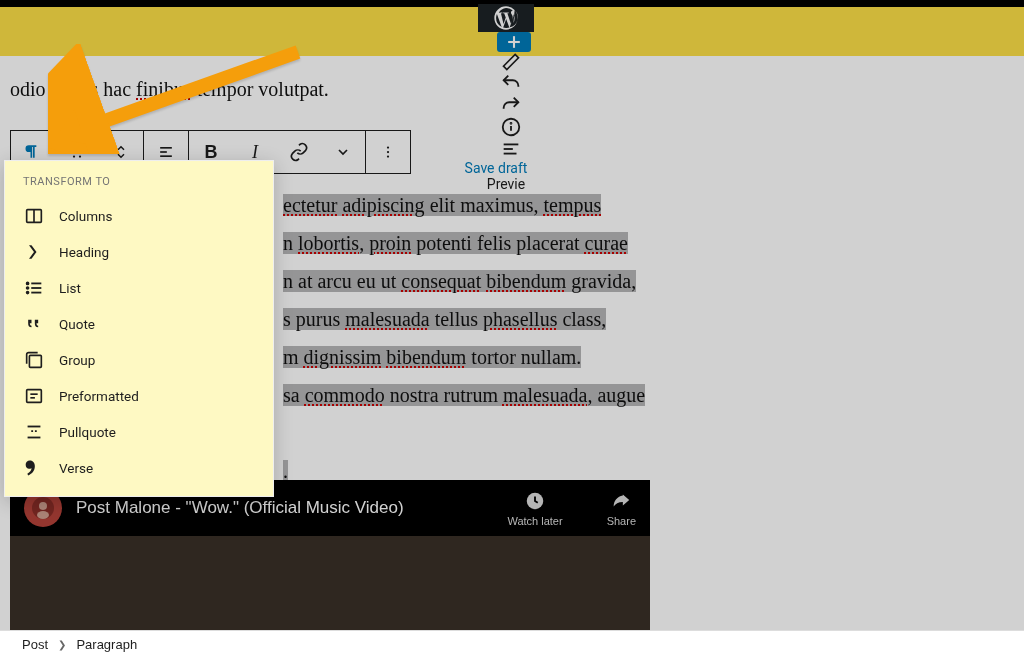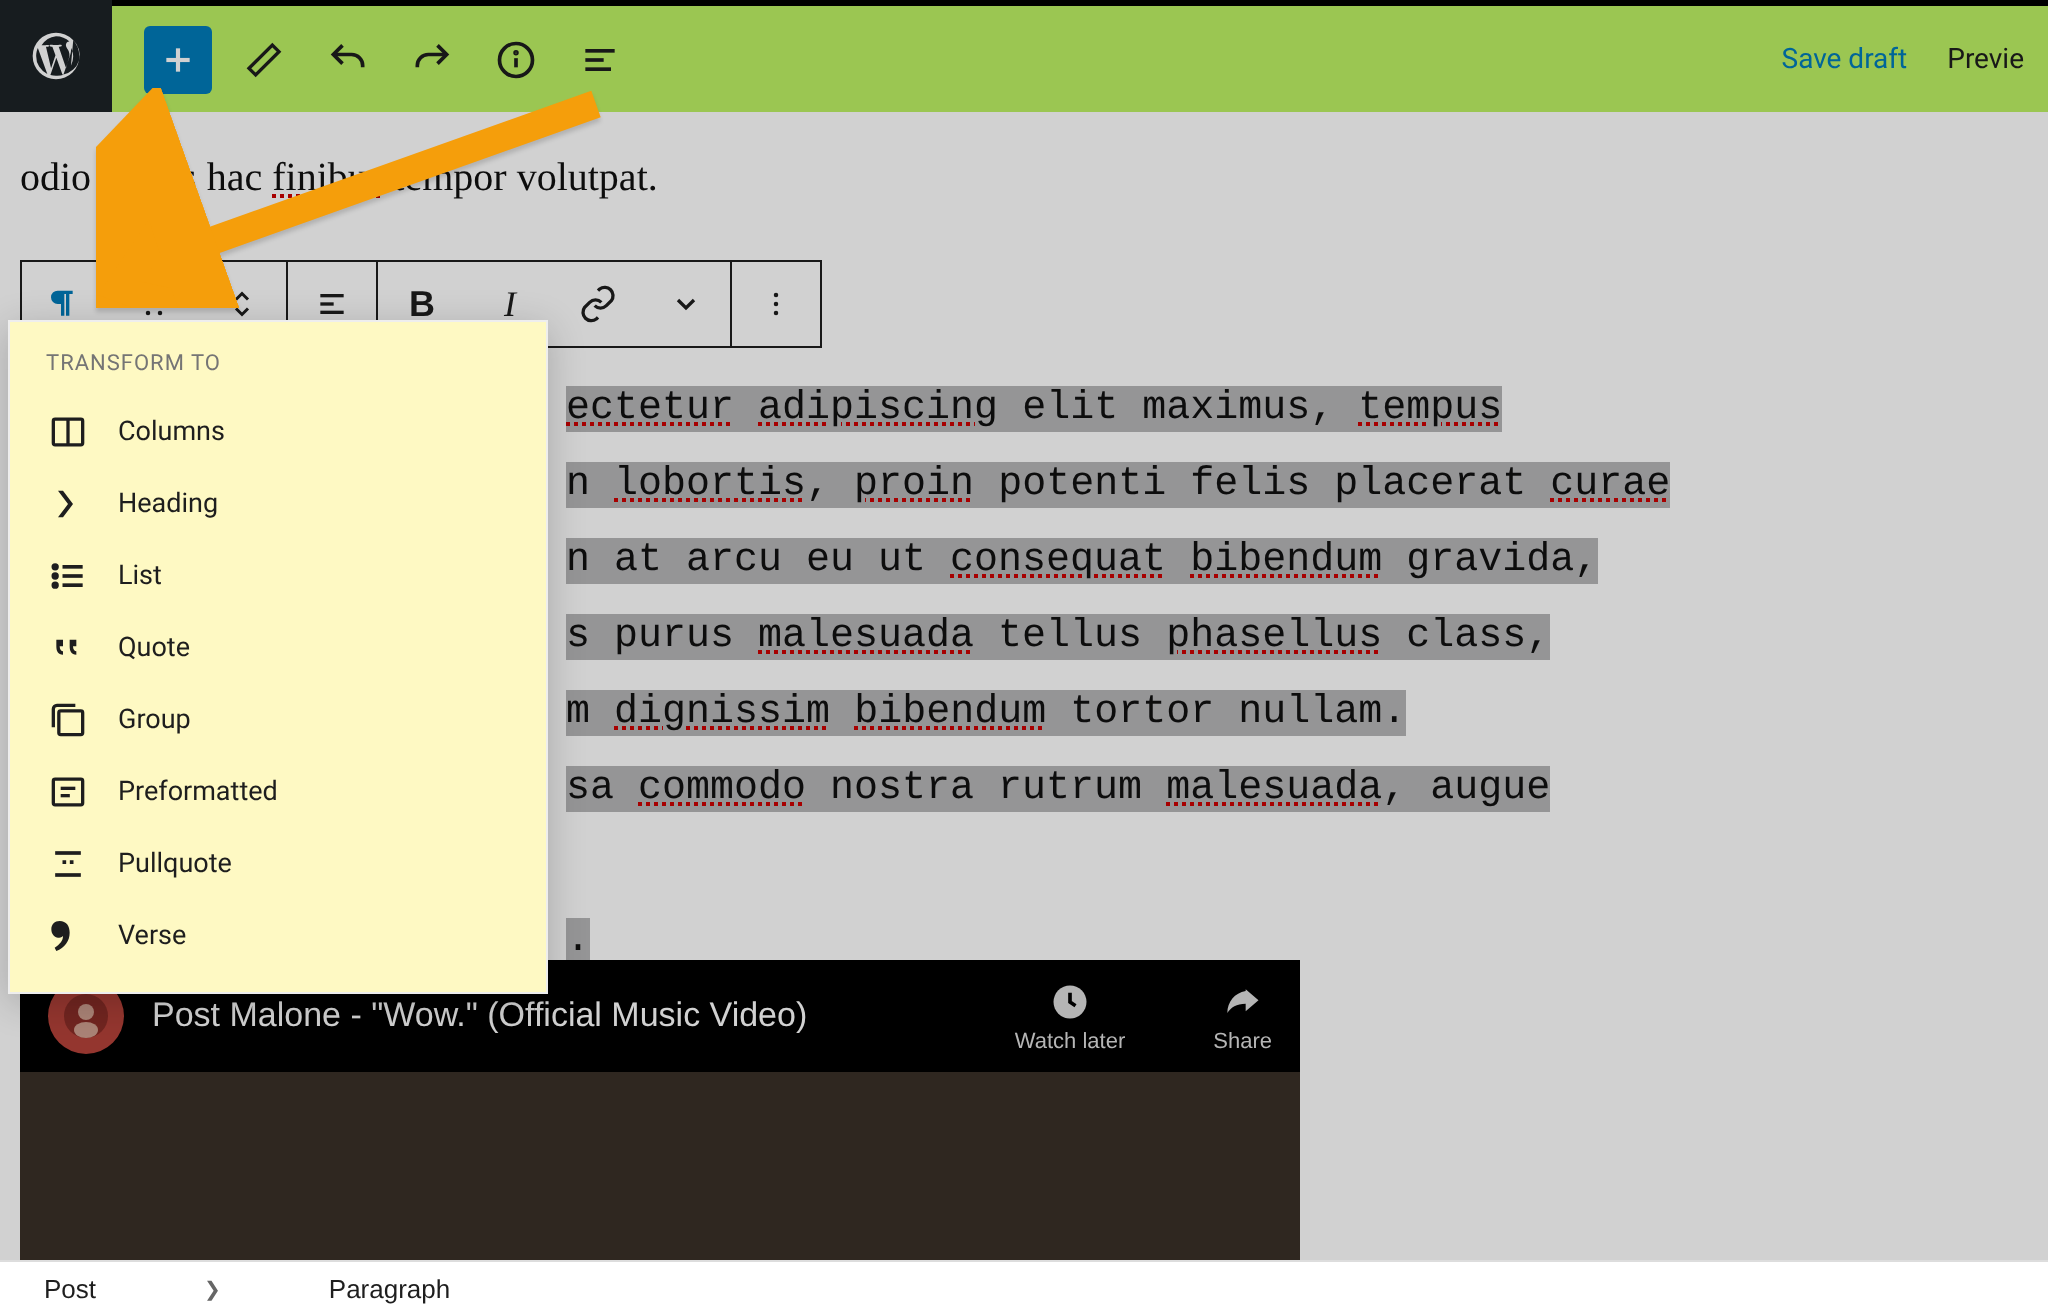--- a/index.html
+++ b/index.html
@@ -1,18 +1,18 @@
 <!DOCTYPE html>
 <html><head>
 <meta charset="utf-8">
 <style>
   * { box-sizing: border-box; margin: 0; padding: 0; }
   html, body { width: 1024px; height: 658px; font-family: -apple-system, BlinkMacSystemFont, "Segoe UI", Roboto, sans-serif; overflow: hidden; }
   .overlay { position: absolute; inset: 0; background: rgba(0,0,0,0.18); pointer-events: none; z-index: 50; }
-  .topbar { height: 56px; display: flex; align-items: center; padding: 0 12px 0 0; background: #bef264; border-top: 3px solid #000000; }
+  .topbar { height: 56px; display: flex; align-items: center; padding: 0 12px 0 0; background: #fde047; border-top: 7px solid #000000; flex-direction: column; }
   .wp-logo { width: 56px; height: 56px; background: #1d2327; display:flex; align-items:center; justify-content:center; color:#fff; font-size: 24px; margin-top:-3px;}
   .wp-logo svg { width:28px; height:28px; fill:#fff; }
   .addbtn { width:34px;height:34px;border-radius:3px;background:#007cba;color:#fff;display:flex;align-items:center;justify-content:center;font-size:24px;margin-left:16px;}
   .tb-icon { width:32px;height:32px;display:flex;align-items:center;justify-content:center;color:#1e1e1e;margin-left:10px;}
   .spacer { flex:1; }
   .save-draft { color:#007cba; font-size:14px; margin-right:20px; cursor:pointer;}
   .preview { color:#1e1e1e; font-size:14px; margin-right:0; }
   .content { position:relative; padding: 14px 10px 0 10px; font-family: Georgia, 'Times New Roman', serif; font-size:20px; color:#111; line-height:1.9; }
   .intro { margin-bottom: 22px; }
   .intro span { text-decoration: underline dotted #c00; text-underline-offset:2px;}
@@ -28,28 +28,28 @@
     border:1px solid #eee;
   }
   .dd-title { font-size:11px; color:#757575; letter-spacing:0.5px; padding:0 18px 10px 18px; text-transform:uppercase;}
   .dd-item { display:flex; align-items:center; gap:14px; padding:7px 18px; font-size:13.5px; color:#1e1e1e; cursor:pointer;}
   .dd-icon { width:22px; height:22px; display:flex; align-items:center; justify-content:center; color:#1e1e1e; }
   .para-highlight {
     background:#b6b6b8;
     box-decoration-break:clone;
     -webkit-box-decoration-break:clone;
   }
-  .para { margin-top:2px;font-family:Liberation Mono, monospace; }
+  .para { margin-top:2px; }
   .ud { text-decoration: underline dotted #c00; text-underline-offset:2px;}
   .video { position:absolute; left:10px; top:480px; width:640px; height:160px; background:#3a3028; }
   .video-top { height:56px; background:#000; display:flex; align-items:center; color:#fff; font-size:17px; padding:0 14px; gap:14px; font-family:Arial,sans-serif;}
   .vavatar { width:38px;height:38px;border-radius:50%;background:#b5423a; display:flex;align-items:center;justify-content:center;}
   .vbtns { margin-left:auto; display:flex; gap:44px; }
   .vbtn { display:flex; flex-direction:column; align-items:center; font-size:11px; gap:3px; color:#ddd;}
-  .breadcrumb { position:absolute; left:0; bottom:0; width:100%; height:28px; background:#fff; border-top:1px solid #ddd; display:flex; align-items:center; padding:0 22px; font-size:13px; color:#1e1e1e; z-index:70; font-family:-apple-system,sans-serif;gap:44px;}
+  .breadcrumb { position:absolute; left:0; bottom:0; width:100%; height:28px; background:#fff; border-top:1px solid #ddd; display:flex; align-items:center; padding:0 22px; font-size:13px; color:#1e1e1e; z-index:70; font-family:-apple-system,sans-serif;}
   .bc-sep { margin:0 10px; color:#666; font-size:10px;}
   .arrow {
     position:absolute; left:48px; top:44px; z-index:80; pointer-events:none;
   }
   .arrow svg { filter: drop-shadow(0 2px 1px rgba(0,0,0,0.15)); }
 </style>
 </head>
 <body>
 
 <div class="topbar">

